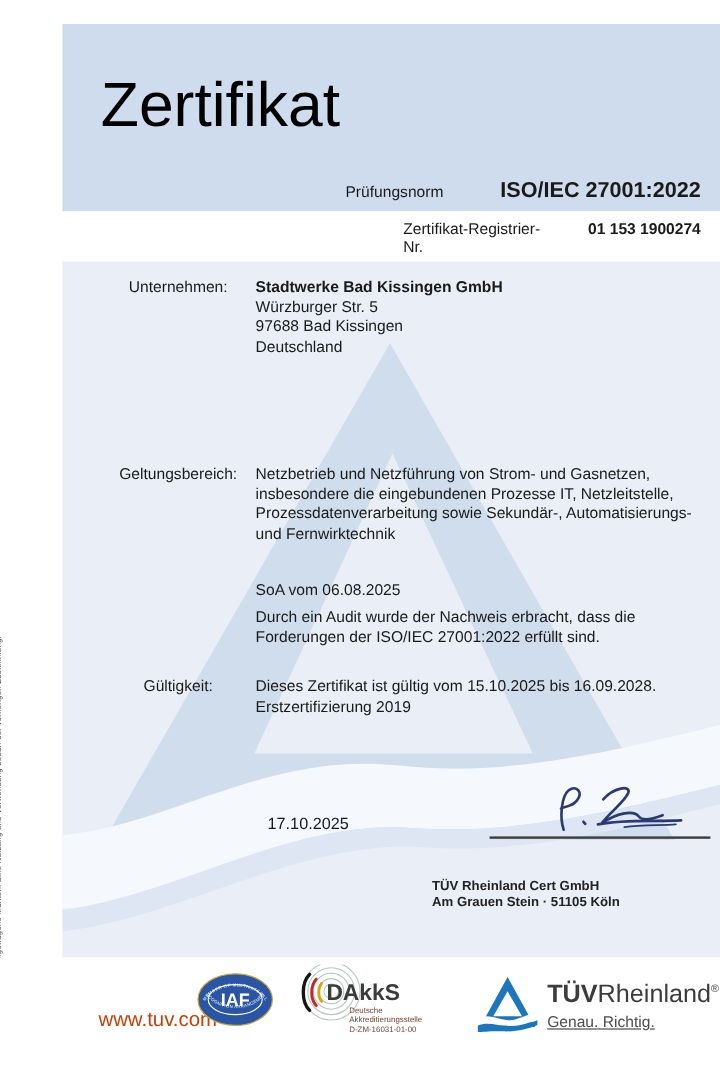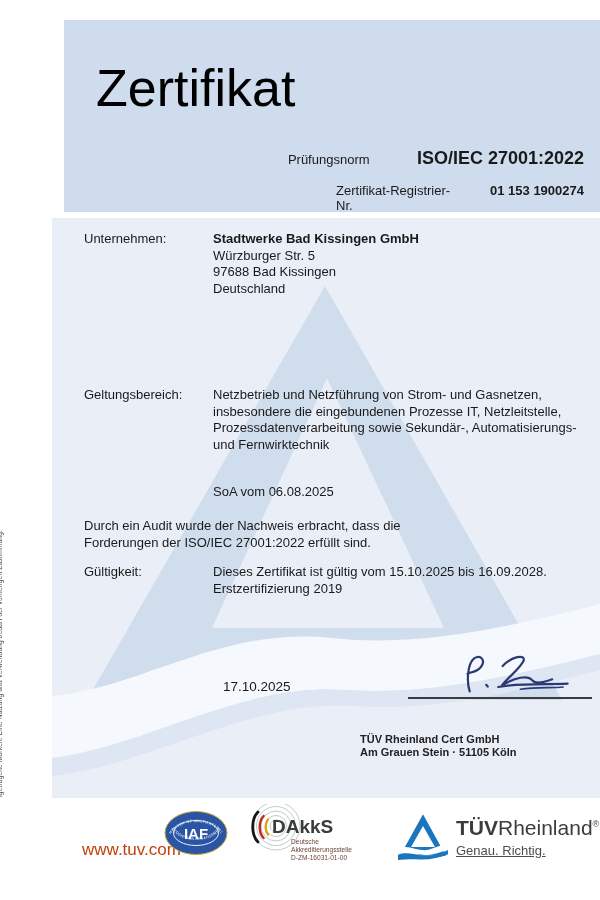--- a/index.html
+++ b/index.html
@@ -5,40 +5,40 @@
   html,body{margin:0;padding:0;background:#ffffff;}
   .page{position:relative;width:600px;height:900px;background:#ffffff;overflow:hidden;
         font-family:"Liberation Sans",sans-serif;color:#1a1a1a;}
   svg text{font-family:"Liberation Sans",sans-serif;}
 
   
   .side-copyright{position:absolute;left:3px;bottom:8px;transform:rotate(-90deg);
         transform-origin:0 100%;white-space:nowrap;font-size:6.5px;color:#4a4a4a;letter-spacing:.2px;}
 
   
-  .header-panel{position:absolute;left:64px;top:20px;right:0;height:192px;background:#cfdcee;}
+  .header-panel{position:absolute;left:52px;top:20px;right:0;height:156px;background:#cfdcee;}
   .cert-title{position:absolute;left:32px;top:38px;font-size:52px;color:#000;}
   .hrow{position:absolute;left:32px;right:16px;display:flex;align-items:baseline;justify-content:flex-end;}
   .hrow .lbl{width:129px;flex-shrink:0;font-size:13px;}
   .hrow-norm{top:128px;}
   .hrow-norm .val{font-size:18px;font-weight:bold;}
   .hrow-reg{top:163px;gap:25px;}
   .hrow-reg .val{font-size:13px;font-weight:bold;}
 
   
   .body-panel{position:absolute;left:52px;top:218px;right:0;height:580px;background:#e9eef7;}
   .watermark{position:absolute;left:0;top:0;width:548px;height:580px;}
   .brow{position:absolute;left:32px;right:16px;display:flex;}
-  .brow .lbl{width:129px;flex-shrink:0;font-size:13px;line-height:16.5px;}
+  .brow .lbl{width:129px;flex-shrink:0;font-size:13px;line-height:16.5px;text-align:center;}
   .brow .val{flex:1;font-size:13px;line-height:16.5px;}
   .val .strong{font-weight:bold;}
   .row-company{top:13px;}
   .row-scope{top:169px;}
   .row-soa{top:246px;margin-top:20px;}
-  .row-audit{top:300px;flex-direction:column;}
+  .row-audit{top:288px;}
   .row-validity{top:346px;}
   .issue-date{position:absolute;left:171px;top:461px;font-size:13.5px;}
   .signature-svg{position:absolute;left:403px;top:436px;width:124px;height:44px;}
   .sig-line{position:absolute;left:356px;top:479px;width:184px;height:2px;background:#3c3c3c;}
   .issuer{position:absolute;right:10px;top:515px;width:230px;text-align:left;
           font-size:11px;font-weight:bold;color:#222;line-height:13px;}
 
   
   .footer{position:absolute;left:0;top:798px;right:0;height:102px;background:#fff;}
   .website{position:absolute;left:62px;top:42px;font-size:17px;color:#c2410c;margin-left:20px;}

